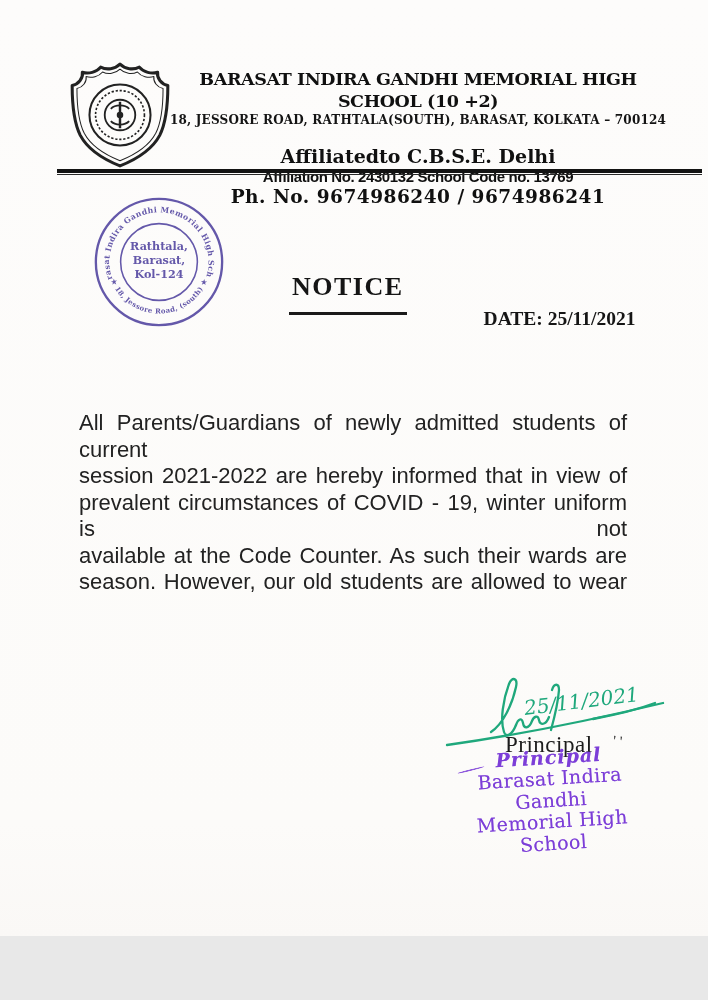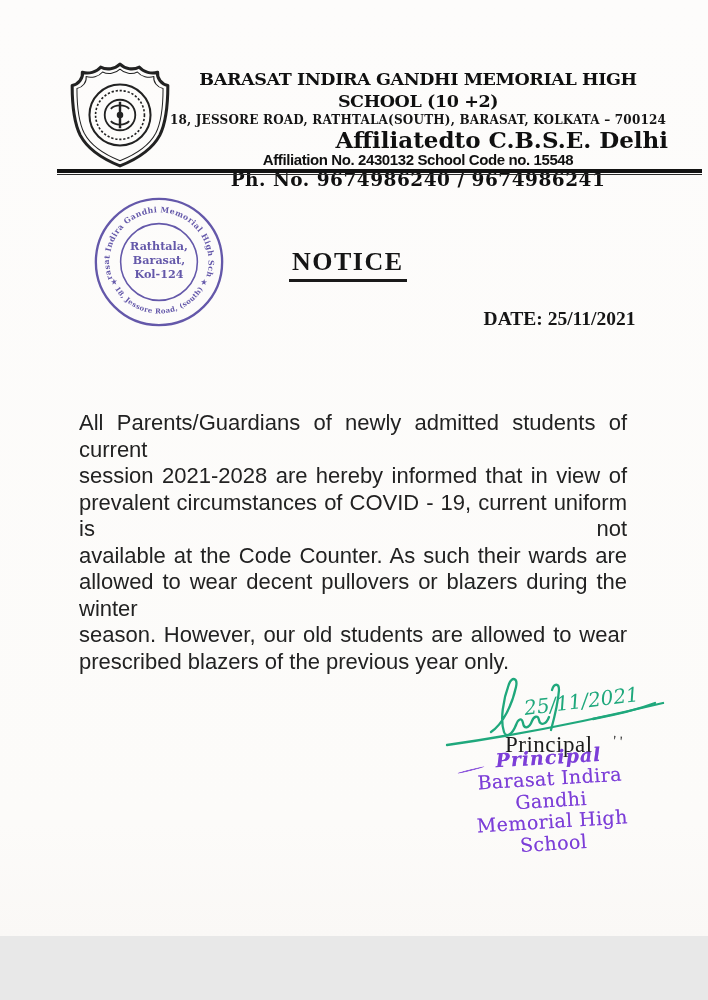--- a/index.html
+++ b/index.html
@@ -9,33 +9,33 @@
     background-image:linear-gradient(180deg,#fdfcfb 0%,#fcfbf9 88%,#faf8f6 100%);
     overflow:hidden;
     font-family:"Liberation Serif", serif;
     color:#1f1f1f;
   }
   
   .crest{position:absolute;left:64px;top:58px;width:112px;height:114px;}
   .header-text{position:absolute;left:168px;top:68px;width:500px;text-align:center;}
   .h-line1{font-family:"DejaVu Serif",serif;font-weight:bold;font-size:17.5px;letter-spacing:-0.4px;color:#101010;line-height:22px;}
   .h-line2{font-family:"DejaVu Serif",serif;font-weight:bold;font-size:12px;letter-spacing:0.2px;color:#141414;line-height:16px;margin-top:0;}
-  .h-line3{font-family:"DejaVu Serif",serif;font-weight:bold;font-size:23px;color:#101010;line-height:21px;margin-top:1px;text-align:right;}
+  .h-line3{font-family:"DejaVu Serif",serif;font-weight:bold;font-size:19px;color:#101010;line-height:21px;margin-top:18px;}
   .h-line4{font-family:"Liberation Sans",sans-serif;font-weight:bold;font-size:15px;letter-spacing:-0.4px;color:#101010;line-height:18px;margin-top:1px;}
   .h-line5{font-family:"DejaVu Serif",serif;font-weight:bold;font-size:18.5px;letter-spacing:0.5px;color:#101010;line-height:21px;}
   .rule{position:absolute;left:57px;top:169px;width:645px;}
   .rule .bar{height:4px;background:#131313;}
   .rule .thin{height:1px;background:#2a2a2a;margin-top:1px;}
   
   .round-stamp{position:absolute;left:91px;top:194px;width:136px;height:136px;opacity:0.85;}
   
   .notice-title{
-    position:absolute;left:289px;top:247px;
+    position:absolute;left:289px;top:272px;
     font-family:"Liberation Serif",serif;font-weight:bold;font-size:26px;letter-spacing:1.5px;
-    color:#151515;border-bottom:3px solid #1a1a1a;padding:0 3px 2px 3px;
+    color:#151515;border-bottom:3px solid #1a1a1a;padding:0 3px 10px 3px;
   }
   .date-line{
     position:absolute;left:462px;top:308px;width:195px;
     font-family:"Liberation Serif",serif;font-weight:bold;font-size:19.5px;color:#151515;text-align:center;
   }
   
   .body-text{position:absolute;left:79px;top:410px;width:548px;}
   .body-line{
     font-family:Liberation Sans, sans-serif;font-size:22px;color:#222;
     line-height:26.5px;text-align:justify;text-align-last:justify;white-space:normal;
@@ -81,21 +81,21 @@
       <path stroke-width="1.8" d="M46,50 C50,45.5 60,45.5 64,50"></path>
       <path stroke-width="1.8" d="M46,62 C50,66.5 60,66.5 64,62"></path>
       <circle cx="55" cy="56" r="3.2" fill="#222" stroke="none"></circle>
     </g>
   </svg>
 
   <div class="header-text">
     <div class="h-line1">BARASAT INDIRA GANDHI MEMORIAL HIGH SCHOOL (10 +2)</div>
     <div class="h-line2">18, JESSORE ROAD, RATHTALA(SOUTH), BARASAT, KOLKATA – 700124</div>
     <div class="h-line3">Affiliatedto C.B.S.E. Delhi</div>
-    <div class="h-line4">Affiliation No. 2430132 School Code no. 15548</div>
+    <div class="h-line4">Affiliation No. 2430132 School Code no. 13769</div>
     <div class="h-line5">Ph. No. 9674986240 / 9674986241</div>
   </div>
 
   <div class="rule">
     <div class="bar"></div>
     <div class="thin"></div>
   </div>
 
   <svg class="round-stamp" viewBox="0 0 140 140">
     <defs>
@@ -118,26 +118,24 @@
       <text x="70" y="86" font-size="11.5" text-anchor="middle">Kol-124</text>
     </g>
   </svg>
 
   <div class="notice-title">NOTICE</div>
 
   <div class="date-line">DATE: 25/11/2021</div>
 
   <div class="body-text">
     <div class="body-line">All Parents/Guardians of newly admitted students of current</div>
-    <div class="body-line">session 2021-2028 are hereby informed that in view of</div>
-    <div class="body-line">prevalent circumstances of COVID - 19, current uniform is not</div>
+    <div class="body-line">session 2021-2022 are hereby informed that in view of</div>
+    <div class="body-line">prevalent circumstances of COVID - 19, winter uniform is not</div>
     <div class="body-line">available at the Code Counter. As such their wards are</div>
-    <div class="body-line">allowed to wear decent pullovers or blazers during the winter</div>
     <div class="body-line">season. However, our old students are allowed to wear</div>
-    <div class="body-line last">prescribed blazers of the previous year only.</div>
   </div>
 
   <svg class="sig-svg" viewBox="0 0 228 78">
     <g stroke="#1fa87c" stroke-width="2.3" fill="none" stroke-linecap="round">
       <path d="M48,58 C60,50 69,31 73,13 C75,4 69,2 66,10 C60,26 57,46 61,58 C63,64 69,61 73,51"></path>
       <path d="M73,51 C75,45 79,43 80,49 C81,55 86,55 89,47 C91,42 95,41 96,46 C97,52 103,51 106,43"></path>
       <path d="M109,16 C111,9 116,9 116,16 C115,29 111,45 108,56"></path>
       <path d="M4,71 C54,64 128,51 220,29"></path>
       <path d="M150,45 C172,41 196,35 212,29"></path>
     </g>

